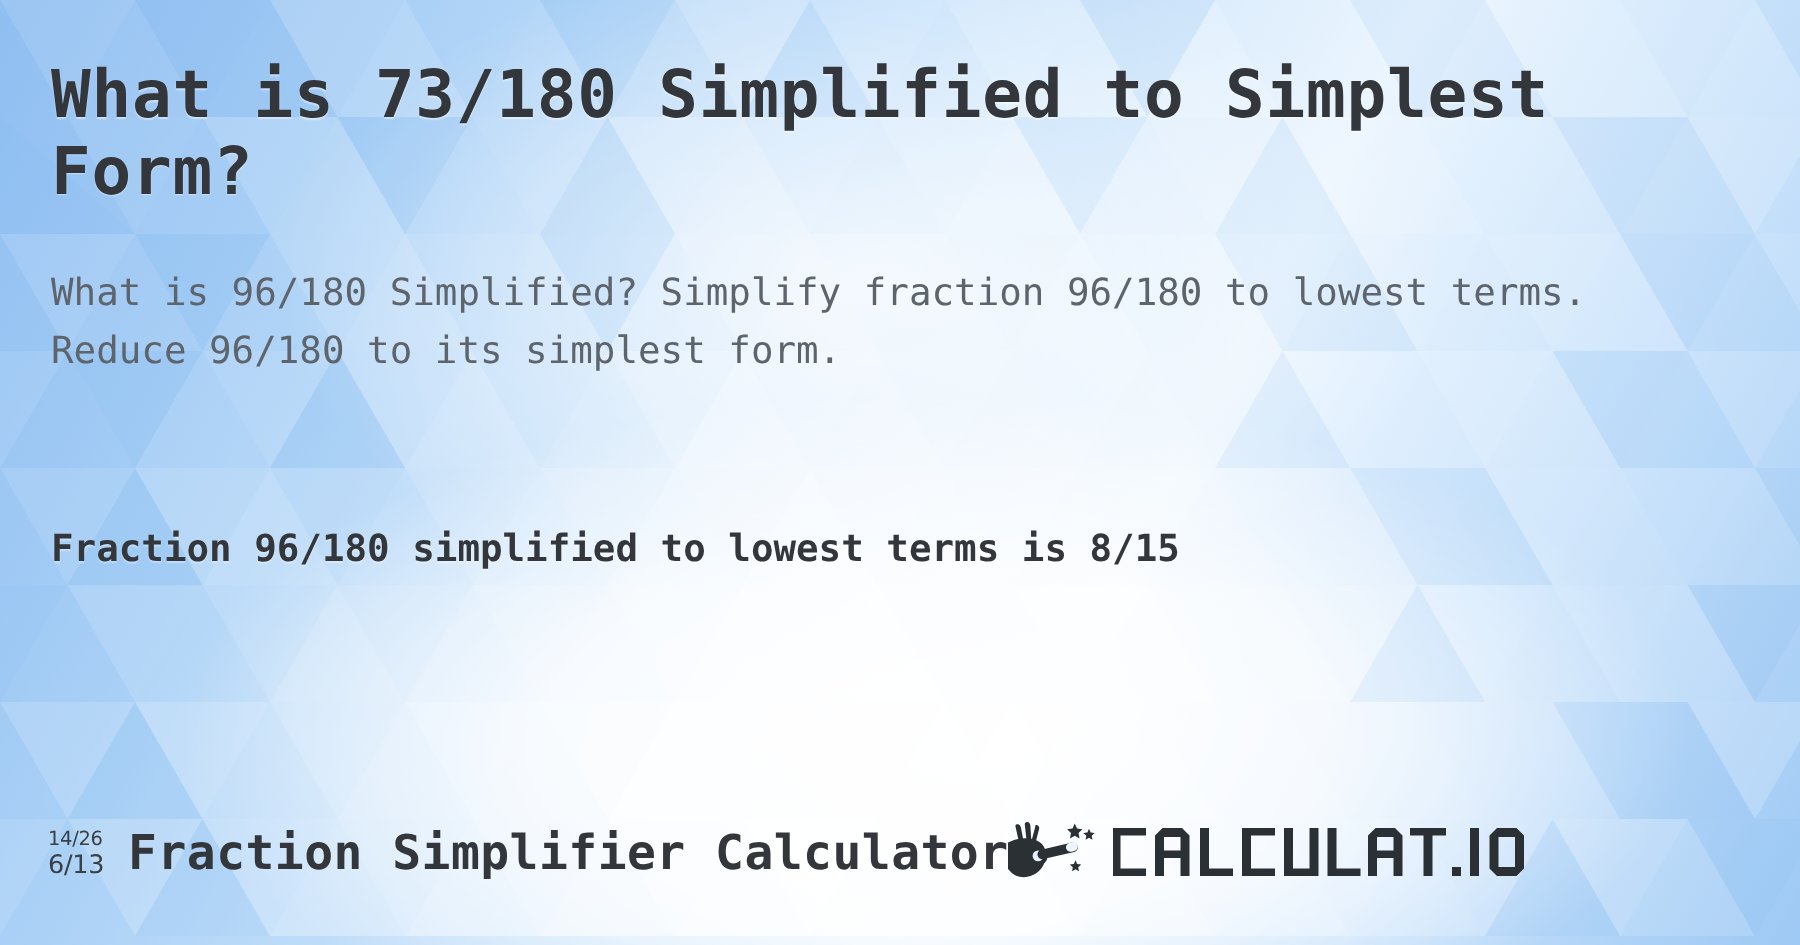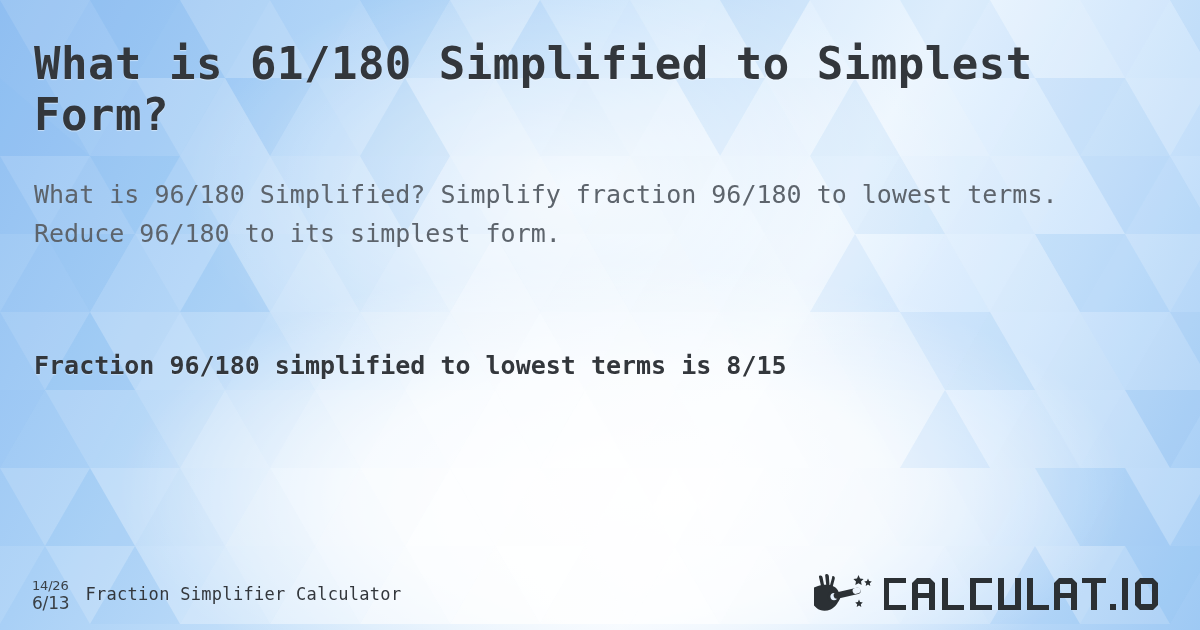--- a/index.html
+++ b/index.html
@@ -80,25 +80,24 @@
     color: #33373c;
     max-width: 1120px;
     text-shadow: 0 1px 1px rgba(255,255,255,0.35);
   }
 
   
   .footer {
     position: absolute;
     left: 0;
     right: 0;
-    bottom: 10px;
+    bottom: 36px;
     height: 52px;
     display: flex;
     align-items: center;
-    justify-content: space-between;
     padding: 0 28px 0 32px;
     box-sizing: border-box;
   }
   .footer-left {
     display: flex;
     align-items: center;
     gap: 16px;
   }
   .frac-logo {
     display: flex;
@@ -116,22 +115,22 @@
     letter-spacing: -0.2px;
   }
   .frac-bottom {
     font-size: 17px;
     font-weight: normal;
     margin-top: 3px;
     letter-spacing: -0.2px;
   }
   .footer-title {
     font-family: "DejaVu Sans Mono", monospace;
-    font-weight: normal;
-    font-size: 17px;
+    font-weight: bold;
+    font-size: 32px;
     color: #33373c;
     letter-spacing: 0.3px;
   }
 
   .brand {
     display: flex;
     align-items: center;
     gap: 6px;
   }
   .brand-mark { display: block; }
@@ -370,21 +369,21 @@
       <polygon points="945,546 1035,546 990,624" fill="#ffffff" opacity="0.18"></polygon>
       <polygon points="900,624 990,624 945,546" fill="#ffffff" opacity="0.22"></polygon>
       <polygon points="1035,546 1125,546 1080,624" fill="#ffffff" opacity="0.24"></polygon>
       <polygon points="990,624 1080,624 1035,546" fill="#7fb6ed" opacity="0.12"></polygon>
       <polygon points="1125,546 1215,546 1170,624" fill="#7fb6ed" opacity="0.14"></polygon>
       <polygon points="1080,624 1170,624 1125,546" fill="#ffffff" opacity="0.16"></polygon>
     </g>
   </svg>
 
   <div class="content">
-    <h1 class="title">What is 61/180 Simplified to Simplest Form?</h1>
+    <h1 class="title">What is 73/180 Simplified to Simplest Form?</h1>
     <p class="subtitle">What is 96/180 Simplified? Simplify fraction 96/180 to lowest terms. Reduce 96/180 to its simplest form.</p>
   </div>
 
   <div class="result">Fraction 96/180 simplified to lowest terms is 8/15</div>
 
   <div class="footer">
 
     <div class="footer-left">
       <div class="frac-logo">
         <span class="frac-top">14/26</span>

